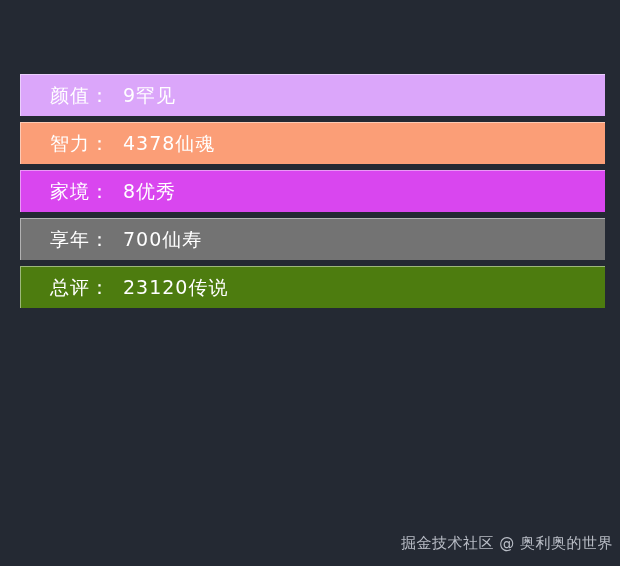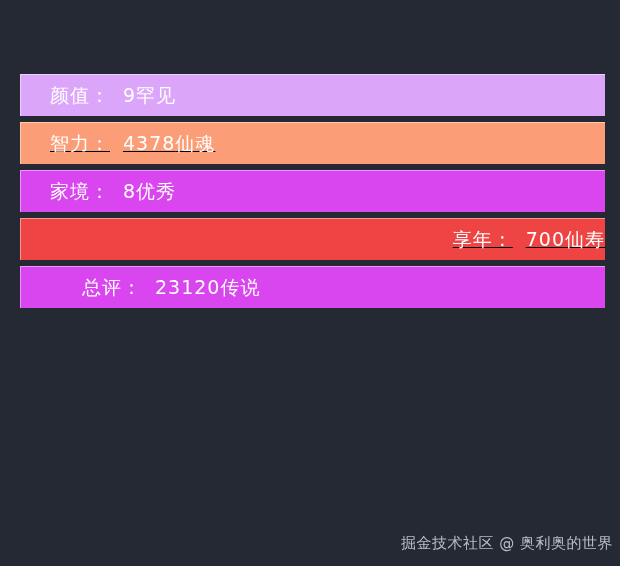--- a/index.html
+++ b/index.html
@@ -41,21 +41,21 @@
     position: relative;
     height: 42px;
     margin-bottom: 6px;
     box-sizing: border-box;
     display: flex;
     align-items: center;
     border-top: 1px solid rgba(255,255,255,0.45);
     border-left: 1px solid rgba(255,255,255,0.45);
   }
   .stat-row.c-purple { background: #DBA6FA; }
-  .stat-row.c-orange { background: #FB9E77; text-decoration: underline; }
+  .stat-row.c-orange { background: #FB9E77; }
   .stat-row.c-blue   { background: #5E8EEF; }
   .stat-row.c-salmon { background: #F9A07C; }
 
   .stat-text {
     color: #ffffff;
     font-size: 19px;
     line-height: 19px;
     letter-spacing: 1px;
     padding-left: 29px;
     white-space: nowrap;
@@ -106,28 +106,28 @@
           <span class="stat-rank">仙魂</span>
         </div>
       </div>
       <div class="stat-row c-blue" style="background: #d946ef;">
         <div class="stat-text">
           <span class="stat-label">家境：</span>
           <span class="stat-value">8</span>
           <span class="stat-rank">优秀</span>
         </div>
       </div>
-      <div class="stat-row c-orange" style="background: #ef4444; justify-content: flex-end;">
+      <div class="stat-row c-orange" style="background: #737373;">
         <div class="stat-text">
           <span class="stat-label">享年：</span>
           <span class="stat-value">700</span>
           <span class="stat-rank">仙寿</span>
         </div>
       </div>
-      <div class="stat-row c-salmon" style="background: #d946ef; padding-left: 32px;">
+      <div class="stat-row c-salmon" style="background: #4d7c0f;">
         <div class="stat-text">
           <span class="stat-label">总评：</span>
           <span class="stat-value">23120</span>
           <span class="stat-rank">传说</span>
         </div>
       </div>
     </div>
 
   <div class="footer">掘金技术社区 @ 奥利奥的世界</div>
 

